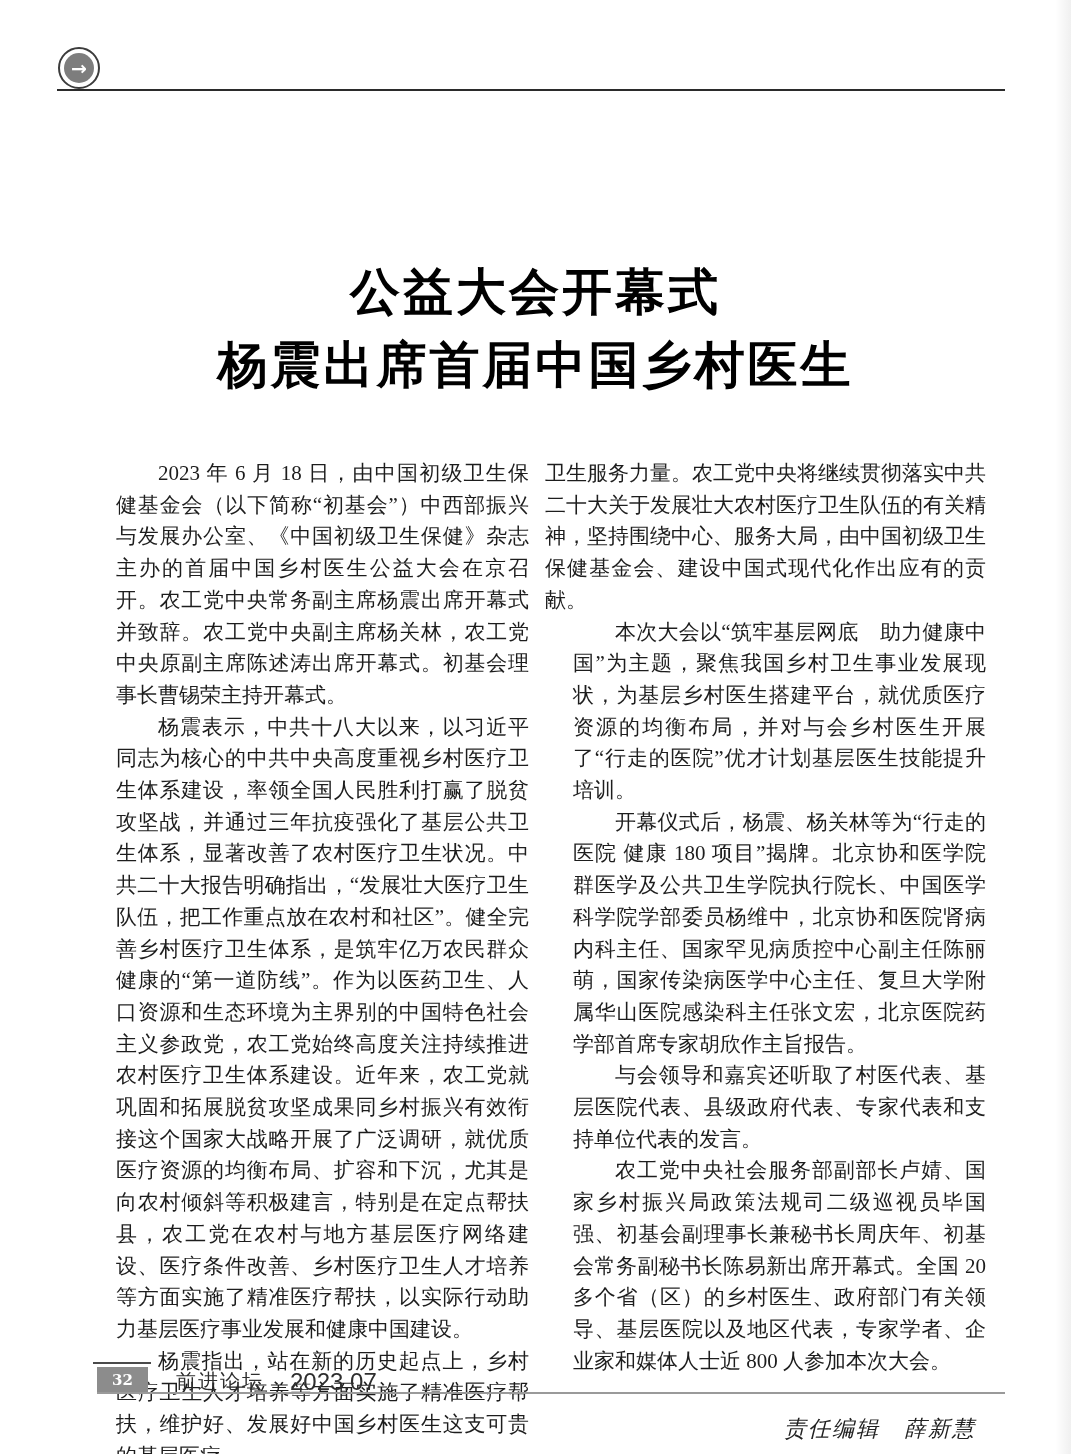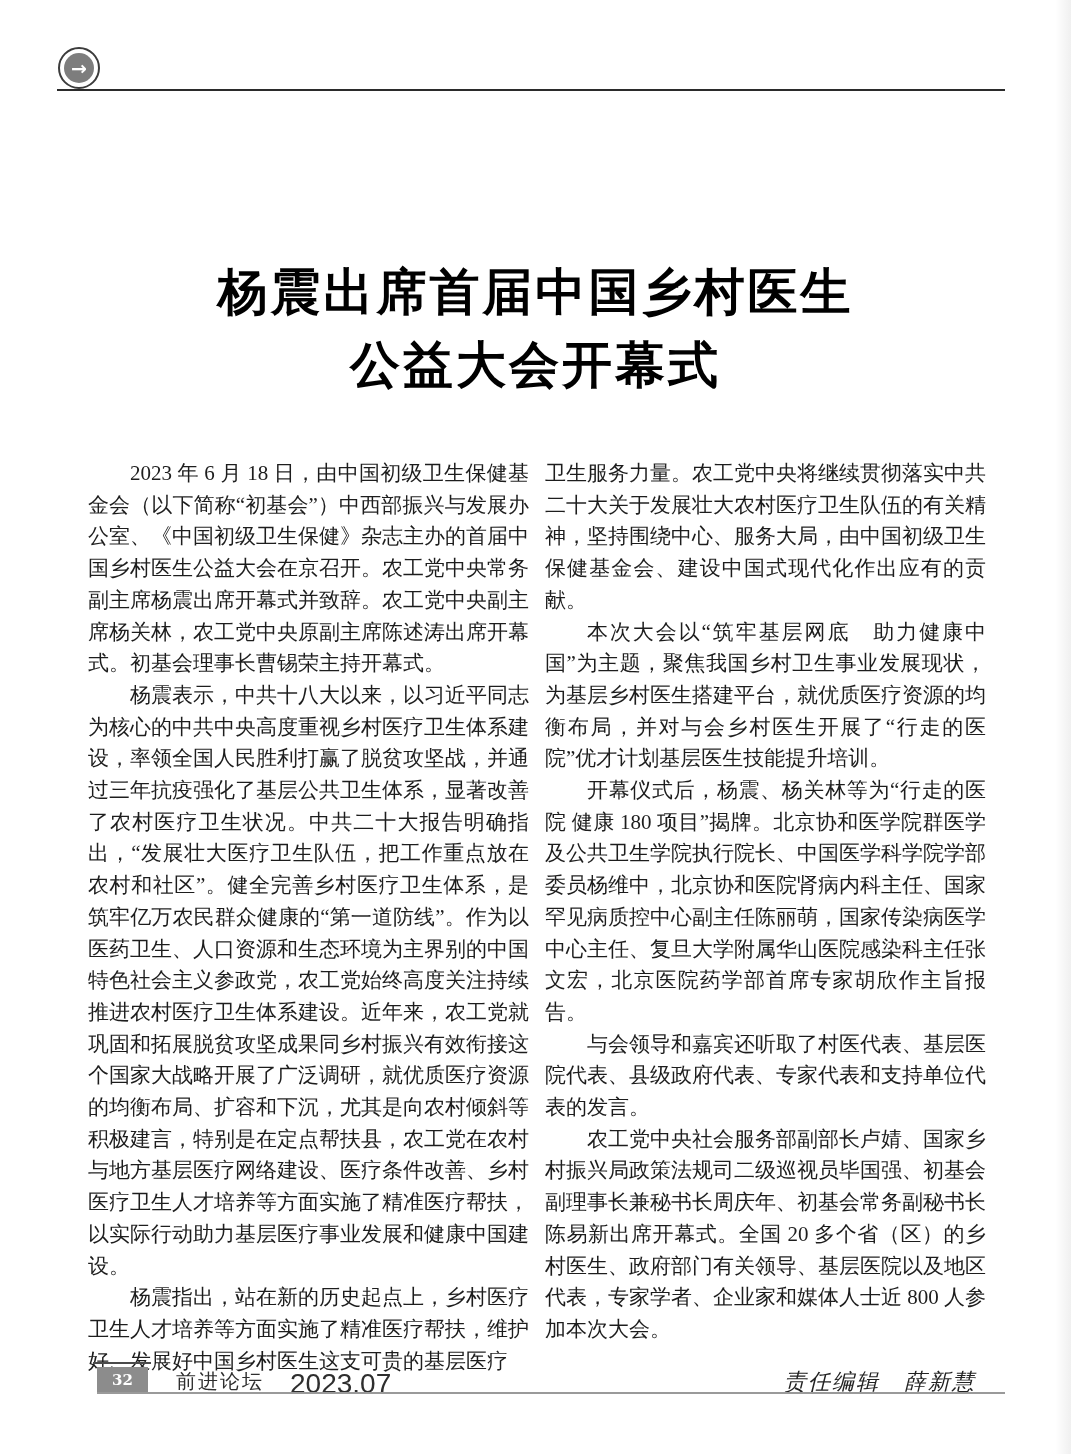--- a/index.html
+++ b/index.html
@@ -59,23 +59,23 @@
   
   .columns {
     position:absolute; top:458px; left:88px; width:898px;
     display:flex; justify-content:space-between;
   }
   .col {
     width:441px; font-size:21px; line-height:31.7px;
     text-align:justify; color:#1d1d1d;
   }
   .para { margin:0; }
-  .para.indent { text-indent:2em; }
+  .para.indent { text-indent:2em;margin-left:28px; }
   .editor {
-    margin-top:20px; text-align:right; padding-right:10px;
+    margin-top:36px; text-align:right; padding-right:10px;
     font-family:"DejaVu Serif", serif; font-style:italic;
     font-size:22px; letter-spacing:2px; color:#222;
   }
 
   
   .page-footer { position:absolute; top:1358px; left:0; right:0; height:50px; }
   .badge-topline {
     position:absolute; left:93px; top:4px; width:58px; height:2px;
     background:#4a4a4a;
   }
@@ -83,43 +83,43 @@
     position:absolute; left:97px; top:9px; width:51px; height:26px;
     background:var(--badge-gray, #8c8c8c); color:#fff;
     font-family:"DejaVu Serif", serif; font-weight:bold;
     font-size:15px; text-align:center; line-height:26px;
   }
   .journal {
     position:absolute; left:176px; top:10px; font-size:20px; color:#2e2e2e;
     font-family:"Liberation Sans", sans-serif; letter-spacing:2px;
   }
   .issue {
-    position:absolute; left:290px; top:10px; font-size:28px; color:#2e2e2e;
+    position:absolute; left:290px; top:10px; font-size:24px; color:#2e2e2e;
     font-family:"Liberation Sans", sans-serif;
   }
   .footer-rule {
     position:absolute; left:97px; top:34px; width:908px; height:2px;
     background:var(--rule-light, #9a9a9a);
   }
 </style>
 </head>
 <body>
 
 <div class="page">
 
   <header class="page-header">
     <span class="header-icon">
       <span class="header-icon-inner">→</span>
     </span>
     <div class="header-rule"></div>
   </header>
 
   <h1 class="article-title">
+    <span class="title-line">公益大会开幕式</span>
     <span class="title-line">杨震出席首届中国乡村医生</span>
-    <span class="title-line">公益大会开幕式</span>
   </h1>
 
   <main class="columns">
     <section class="col">
       <p class="para indent">2023 年 6 月 18 日，由中国初级卫生保健基金会（以下简称“初基会”）中西部振兴与发展办公室、《中国初级卫生保健》杂志主办的首届中国乡村医生公益大会在京召开。农工党中央常务副主席杨震出席开幕式并致辞。农工党中央副主席杨关林，农工党中央原副主席陈述涛出席开幕式。初基会理事长曹锡荣主持开幕式。</p>
       <p class="para indent">杨震表示，中共十八大以来，以习近平同志为核心的中共中央高度重视乡村医疗卫生体系建设，率领全国人民胜利打赢了脱贫攻坚战，并通过三年抗疫强化了基层公共卫生体系，显著改善了农村医疗卫生状况。中共二十大报告明确指出，“发展壮大医疗卫生队伍，把工作重点放在农村和社区”。健全完善乡村医疗卫生体系，是筑牢亿万农民群众健康的“第一道防线”。作为以医药卫生、人口资源和生态环境为主界别的中国特色社会主义参政党，农工党始终高度关注持续推进农村医疗卫生体系建设。近年来，农工党就巩固和拓展脱贫攻坚成果同乡村振兴有效衔接这个国家大战略开展了广泛调研，就优质医疗资源的均衡布局、扩容和下沉，尤其是向农村倾斜等积极建言，特别是在定点帮扶县，农工党在农村与地方基层医疗网络建设、医疗条件改善、乡村医疗卫生人才培养等方面实施了精准医疗帮扶，以实际行动助力基层医疗事业发展和健康中国建设。</p>
       <p class="para indent">杨震指出，站在新的历史起点上，乡村医疗卫生人才培养等方面实施了精准医疗帮扶，维护好、发展好中国乡村医生这支可贵的基层医疗</p>
     </section>
     <section class="col">
       <p class="para">卫生服务力量。农工党中央将继续贯彻落实中共二十大关于发展壮大农村医疗卫生队伍的有关精神，坚持围绕中心、服务大局，由中国初级卫生保健基金会、建设中国式现代化作出应有的贡献。</p>

